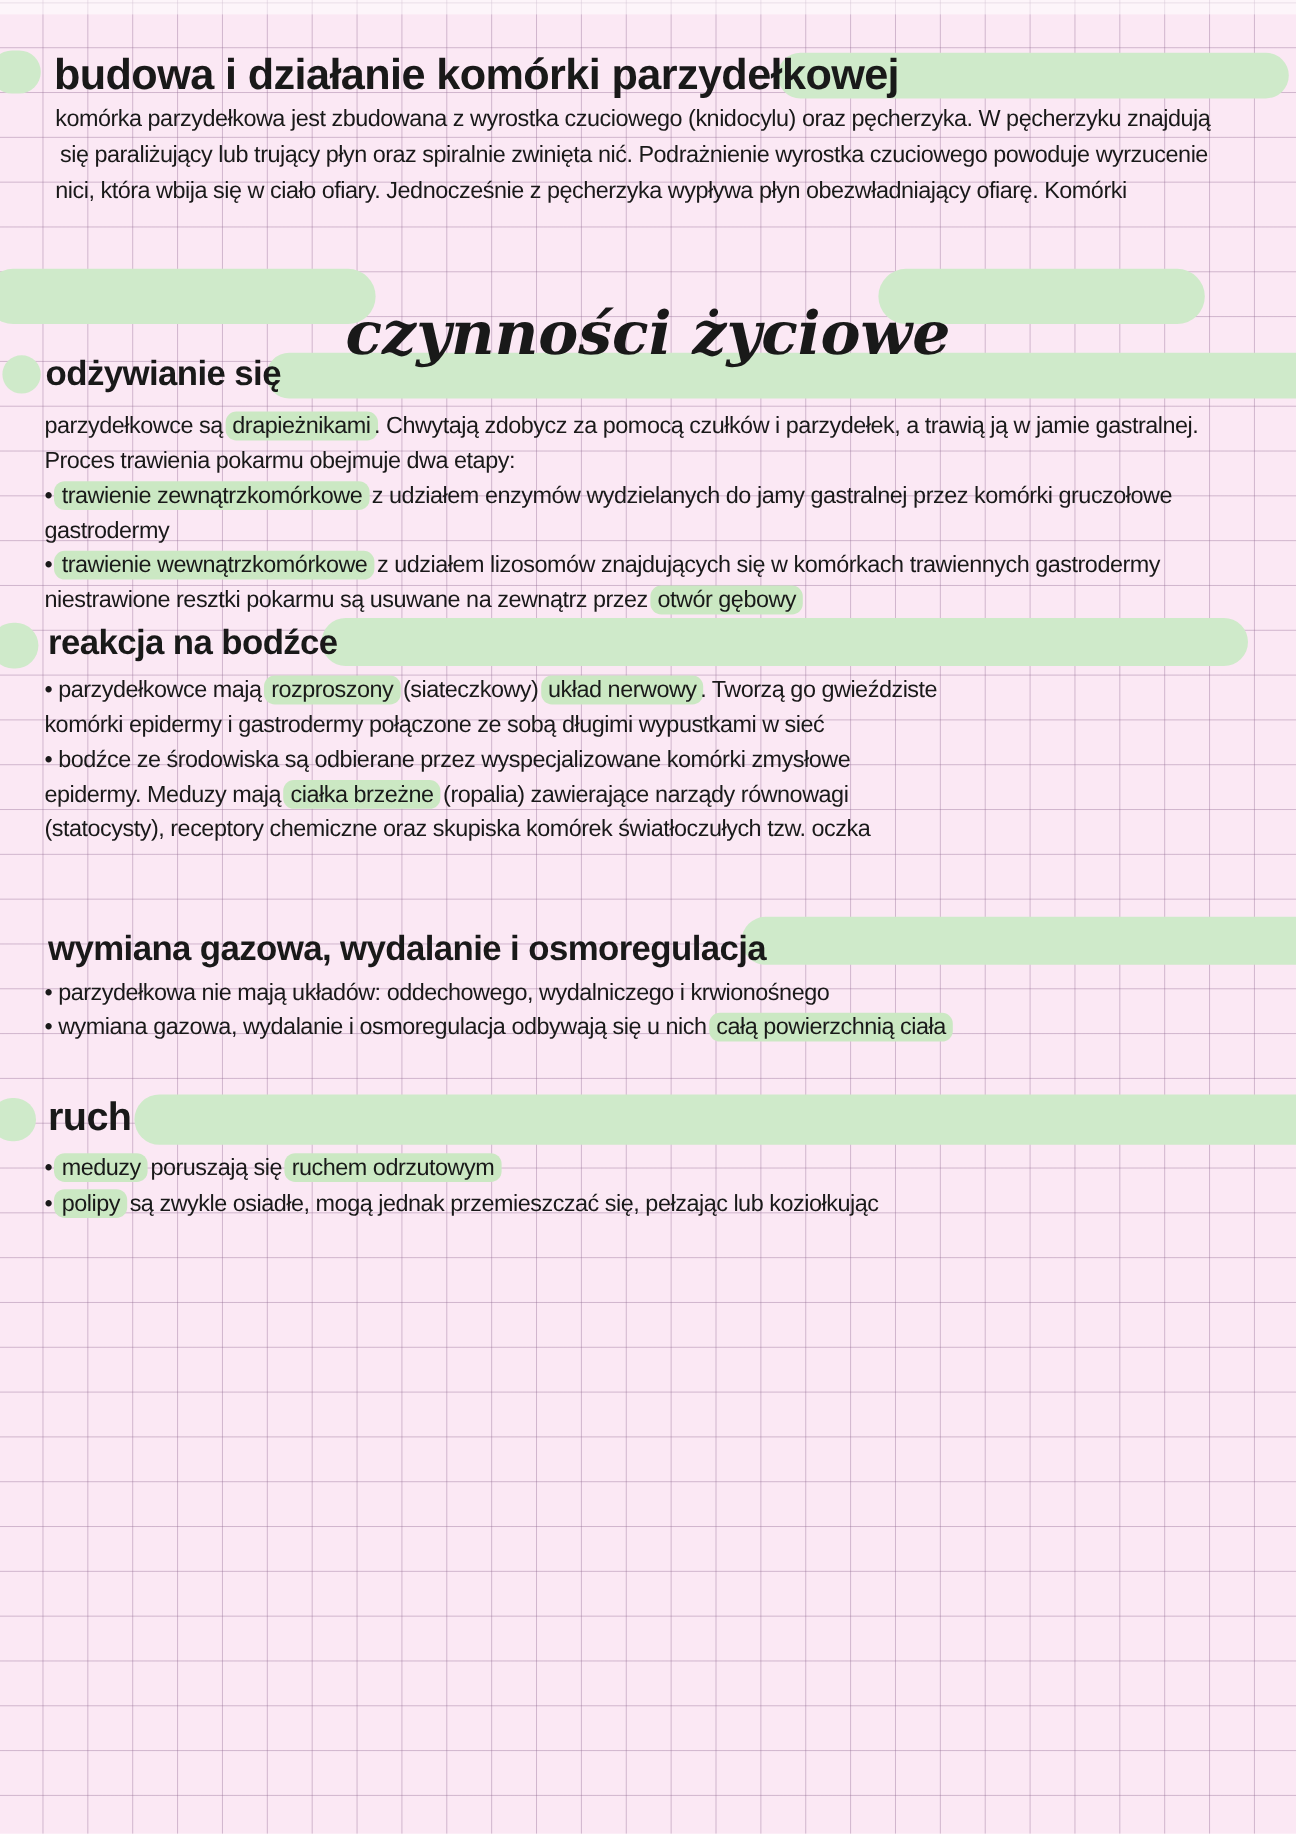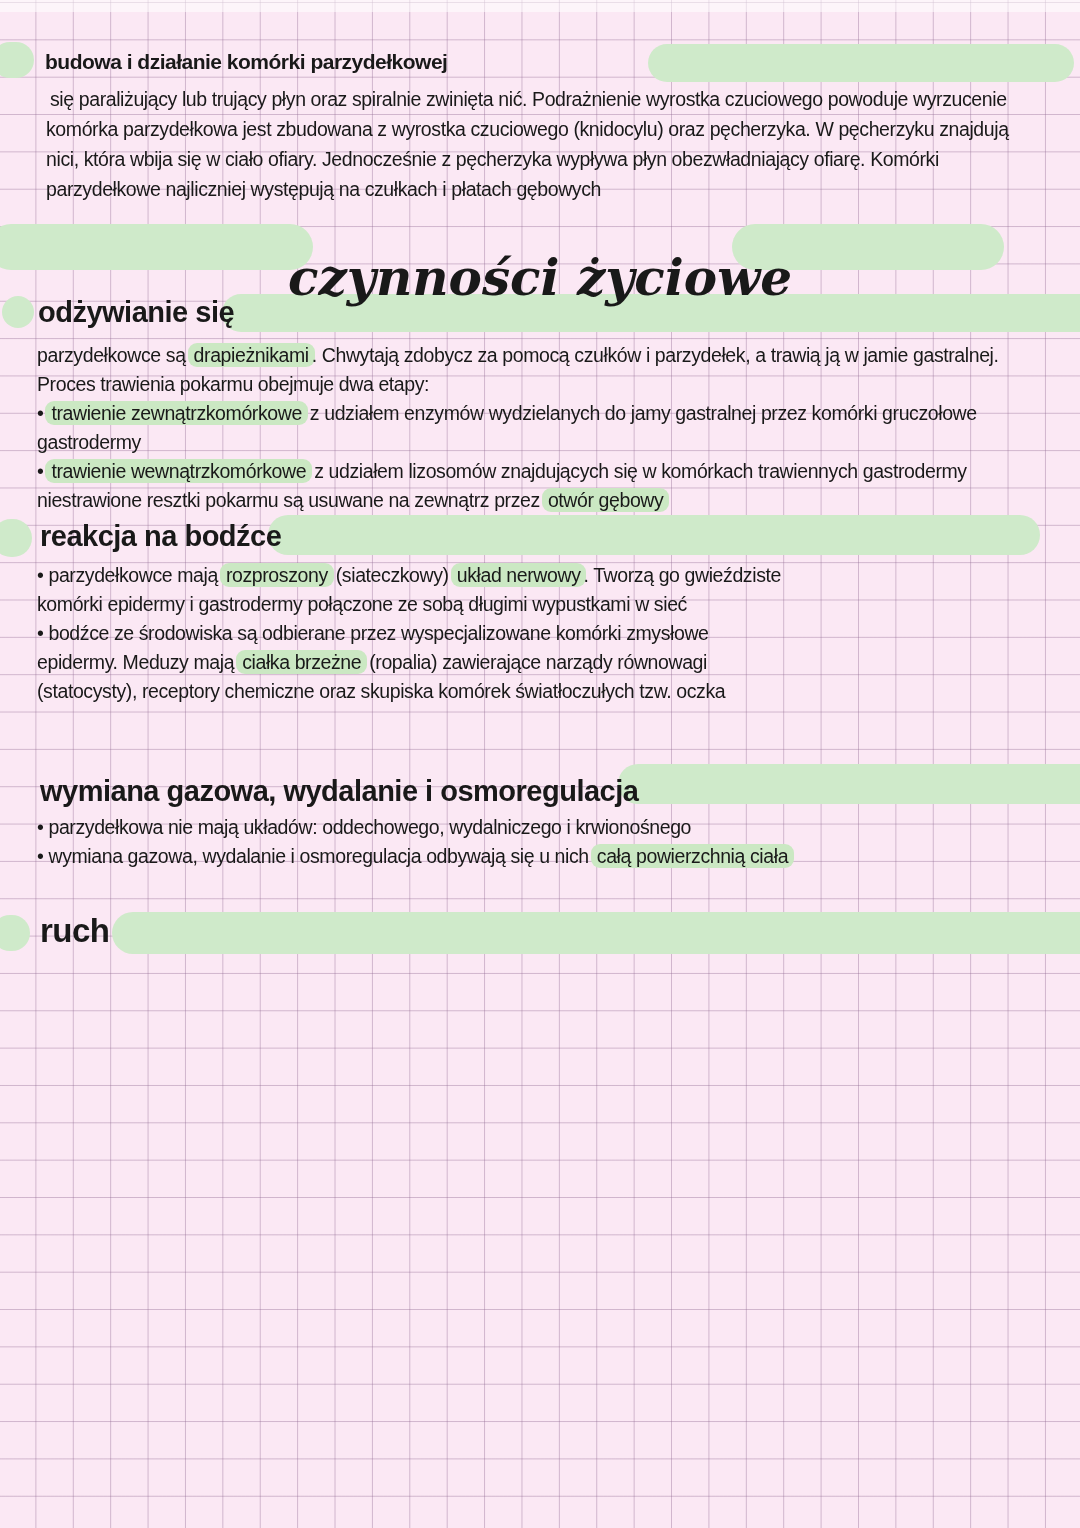--- a/index.html
+++ b/index.html
@@ -14,21 +14,21 @@
     background-position:-2px 2px;
     overflow:hidden;
     font-family:"Liberation Sans", sans-serif;
     color:#191919;
   }
   .top-fade{position:absolute;left:0;top:0;width:100%;height:12px;background:rgba(255,255,255,0.55);}
   .band{position:absolute;background:#cfeaca;}
   .blob{position:absolute;background:#cfeaca;}
   .title{
     position:absolute;left:45px;top:42px;
-    font-size:21px;font-weight:bold;letter-spacing:-0.5px;
+    font-size:36px;font-weight:bold;letter-spacing:-0.5px;
     line-height:40px;white-space:nowrap;z-index:2;
   }
   .h2{
     position:absolute;
     font-size:29px;font-weight:bold;letter-spacing:-0.5px;
     white-space:nowrap;z-index:2;
   }
   .script-heading{
     position:absolute;left:0;top:208px;width:1080px;
     text-align:center;
@@ -55,24 +55,23 @@
 </head>
 <body>
 
 <div class="page">
   <div class="top-fade"></div>
 
   <div class="blob" style="left:-8px;top:42px;width:42px;height:36px;border-radius:18px;"></div>
   <div class="band" style="left:648px;top:44px;width:426px;height:38px;border-radius:20px;"></div>
   <div class="title">budowa i działanie komórki parzydełkowej</div>
   <div class="para para1" style="left:46px;top:84px;">
+    <div class="line"><span>komórka parzydełkowa jest zbudowana z wyrostka czuciowego (knidocylu) oraz pęcherzyka. W pęcherzyku znajdują</span></div>
     <div class="line" style="padding-left:4px;"><span>się paraliżujący lub trujący płyn oraz spiralnie zwinięta nić. Podrażnienie wyrostka czuciowego powoduje wyrzucenie</span></div>
-    <div class="line"><span>komórka parzydełkowa jest zbudowana z wyrostka czuciowego (knidocylu) oraz pęcherzyka. W pęcherzyku znajdują</span></div>
     <div class="line" style="padding-left:-2px;"><span>nici, która wbija się w ciało ofiary. Jednocześnie z pęcherzyka wypływa płyn obezwładniający ofiarę. Komórki</span></div>
-    <div class="line"><span>parzydełkowe najliczniej występują na czułkach i płatach gębowych</span></div>
   </div>
 
   <div class="band" style="left:-12px;top:224px;width:325px;height:46px;border-radius:23px;"></div>
   <div class="band" style="left:732px;top:224px;width:272px;height:46px;border-radius:23px;"></div>
   <div class="script-heading">czynności życiowe</div>
 
   <div class="blob" style="left:2px;top:296px;width:32px;height:32px;border-radius:16px;"></div>
   <div class="band" style="left:222px;top:294px;width:858px;height:38px;border-radius:19px 0 0 19px;"></div>
   <div class="h2" style="left:38px;top:296px;">odżywianie się</div>
   <div class="para" style="left:37px;top:341px;">
@@ -98,13 +97,17 @@
   <div class="band" style="left:618px;top:764px;width:462px;height:40px;border-radius:20px 0 0 20px;"></div>
   <div class="h2" style="left:40px;top:775px;">wymiana gazowa, wydalanie i osmoregulacja</div>
   <div class="para" style="left:37px;top:813px;">
     <div class="line"><span>• parzydełkowa nie mają układów: oddechowego, wydalniczego i krwionośnego</span></div>
     <div class="line"><span>• wymiana gazowa, wydalanie i osmoregulacja odbywają się u nich </span><span class="hl">całą powierzchnią ciała</span></div>
   </div>
 
   <div class="blob" style="left:-8px;top:915px;width:38px;height:36px;border-radius:18px;"></div>
   <div class="band" style="left:112px;top:912px;width:968px;height:42px;border-radius:21px 0 0 21px;"></div>
   <div class="h2" style="left:40px;top:912px;font-size:33px;">ruch</div>
+  <div class="para para5" style="left:37px;top:958px;">
+    <div class="line"><span>• </span><span class="hl">meduzy</span><span> poruszają się </span><span class="hl">ruchem odrzutowym</span></div>
+    <div class="line"><span>• </span><span class="hl">polipy</span><span> są zwykle osiadłe, mogą jednak przemieszczać się, pełzając lub koziołkując</span></div>
+  </div>
 </div>
 
 </body></html>

